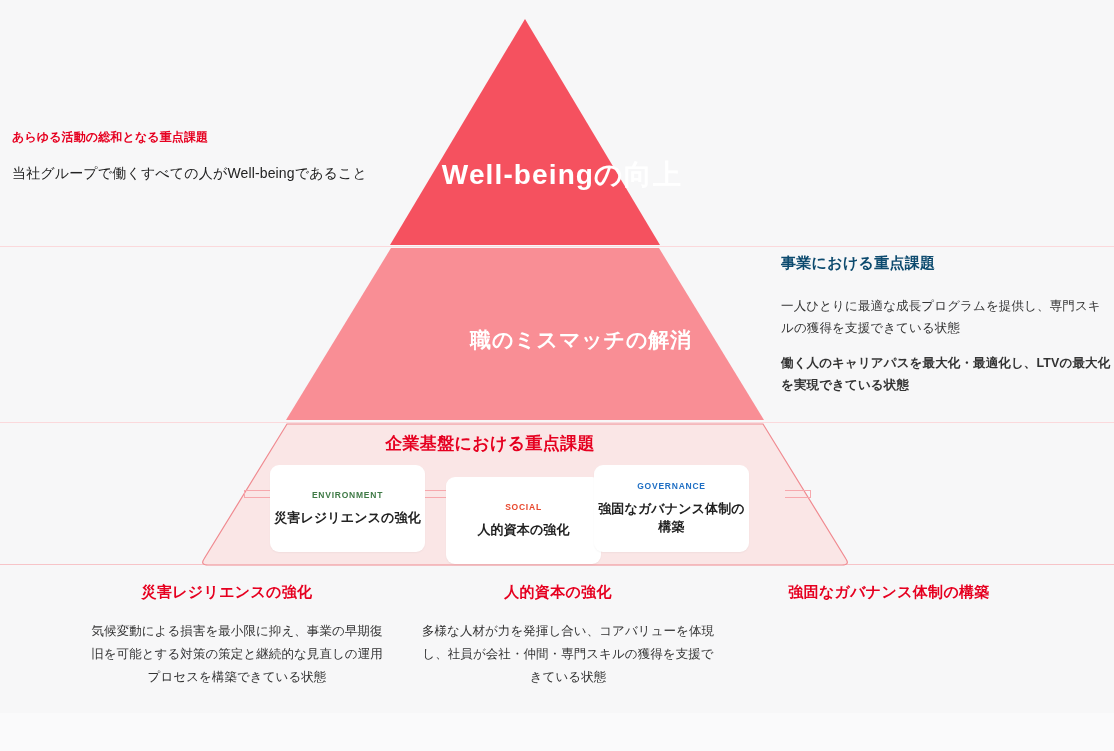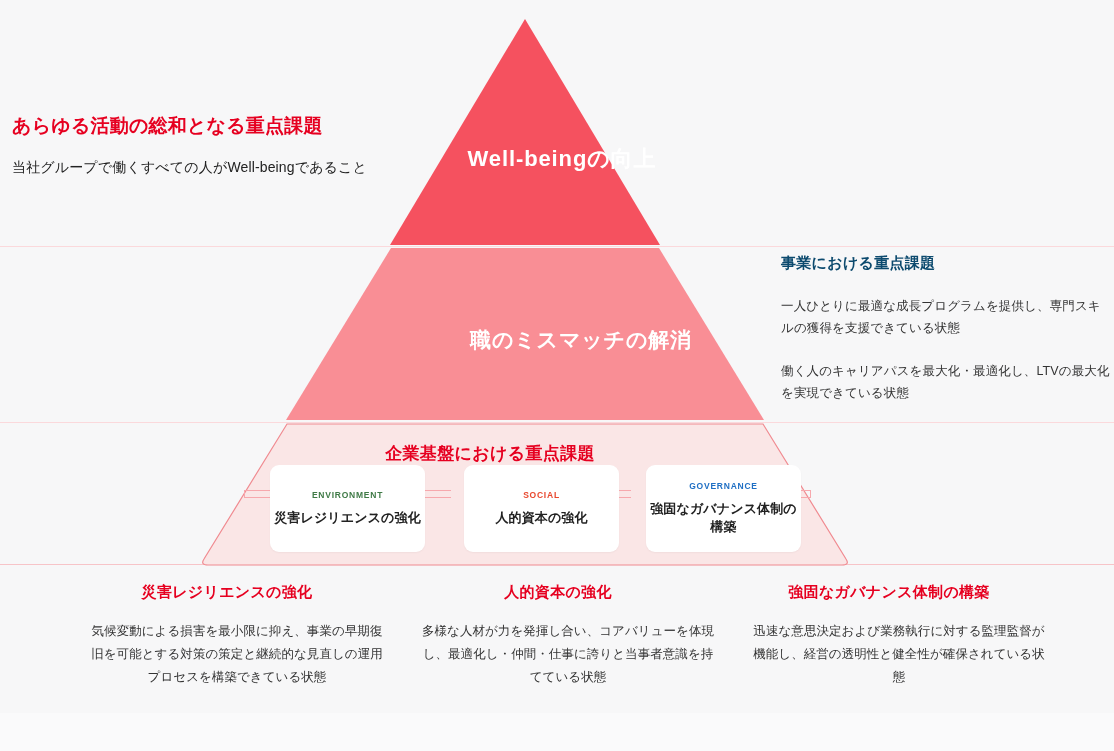--- a/index.html
+++ b/index.html
@@ -54,48 +54,49 @@
   
   .tier-label {
     position: absolute;
     width: 1114px;
     text-align: center;
     color: #ffffff;
     font-weight: bold;
     letter-spacing: 0.04em;
     white-space: nowrap;
   }
-  .tier-label.t1 { top: 144px; font-size: 22px; padding-left: 10px; }
+  .tier-label.t1 { top: 156px; font-size: 28px; padding-left: 10px; }
   .tier-label.t2 { top: 326px; font-size: 21px; padding-left: 48px; }
 
   .tier-label.t3 {
     position: absolute;
     width: 980px;
     text-align: center;
-    top: 442px;
+    top: 432px;
     font-size: 17px;
     font-weight: bold;
     color: #e60020;
     letter-spacing: 0.02em;
     white-space: nowrap;
   }
 
   
   .left-block {
     position: absolute;
     left: 12px;
     top: 113px;
     width: 420px;
   }
   .left-block .heading {
-    font-size: 19px;
+    font-size: 12px;
     font-weight: bold;
     color: #e60020;
     letter-spacing: 0.01em;
     line-height: 1.4;
+    margin-top: 16px;
   }
   .left-block .sub {
     margin-top: 16px;
     font-size: 14px;
     color: #222222;
     line-height: 1.6;
     letter-spacing: 0.01em;
   }
 
   
@@ -111,21 +112,21 @@
     color: #0c4a6e;
     letter-spacing: 0.02em;
   }
   .right-block .para {
     margin-top: 22px;
     font-size: 12.5px;
     color: #333333;
     line-height: 1.78;
     letter-spacing: 0.01em;
   }
-  .right-block .para + .para { margin-top: 20px; }
+  .right-block .para + .para { margin-top: 12px; font-weight: bold; }
 
   
   .connector {
     position: absolute;
     height: 1px;
     background: #f7a8ad;
   }
 
   .esg-card {
     position: absolute;
@@ -134,22 +135,22 @@
     height: 87px;
     background: #ffffff;
     border-radius: 9px;
     display: flex;
     flex-direction: column;
     align-items: center;
     justify-content: center;
     box-shadow: 0 1px 2px rgba(0,0,0,0.04);
   }
   .esg-card.c1 { left: 270px; }
-  .esg-card.c2 { left: 464px; }
-  .esg-card.c3 { left: 646px; }
+  .esg-card.c2 { left: 446px; margin-top: 12px; }
+  .esg-card.c3 { left: 594px; }
 
   .esg-kicker {
     font-size: 8.5px;
     font-weight: bold;
     letter-spacing: 0.09em;
     margin-bottom: 9px;
   }
   .esg-kicker.env { color: #3f7a46; }
   .esg-kicker.soc { color: #e8482e; }
   .esg-kicker.gov { color: #1f6fc4; }
@@ -254,21 +255,20 @@
     <div class="esg-title">強固なガバナンス体制の構築</div>
   </div>
 
   <div class="bottom-cols">
     <div class="bcol b1">
       <div class="title">災害レジリエンスの強化</div>
       <div class="body">気候変動による損害を最小限に抑え、事業の早期復旧を可能とする対策の策定と継続的な見直しの運用プロセスを構築できている状態</div>
     </div>
     <div class="bcol b2">
       <div class="title">人的資本の強化</div>
-      <div class="body">多様な人材が力を発揮し合い、コアバリューを体現し、最適化し・仲間・仕事に誇りと当事者意識を持てている状態</div>
+      <div class="body">多様な人材が力を発揮し合い、コアバリューを体現し、社員が会社・仲間・専門スキルの獲得を支援できている状態</div>
     </div>
     <div class="bcol b3">
       <div class="title">強固なガバナンス体制の構築</div>
-      <div class="body">迅速な意思決定および業務執行に対する監理監督が機能し、経営の透明性と健全性が確保されている状態</div>
     </div>
   </div>
 
 </div>
 
 </body></html>

